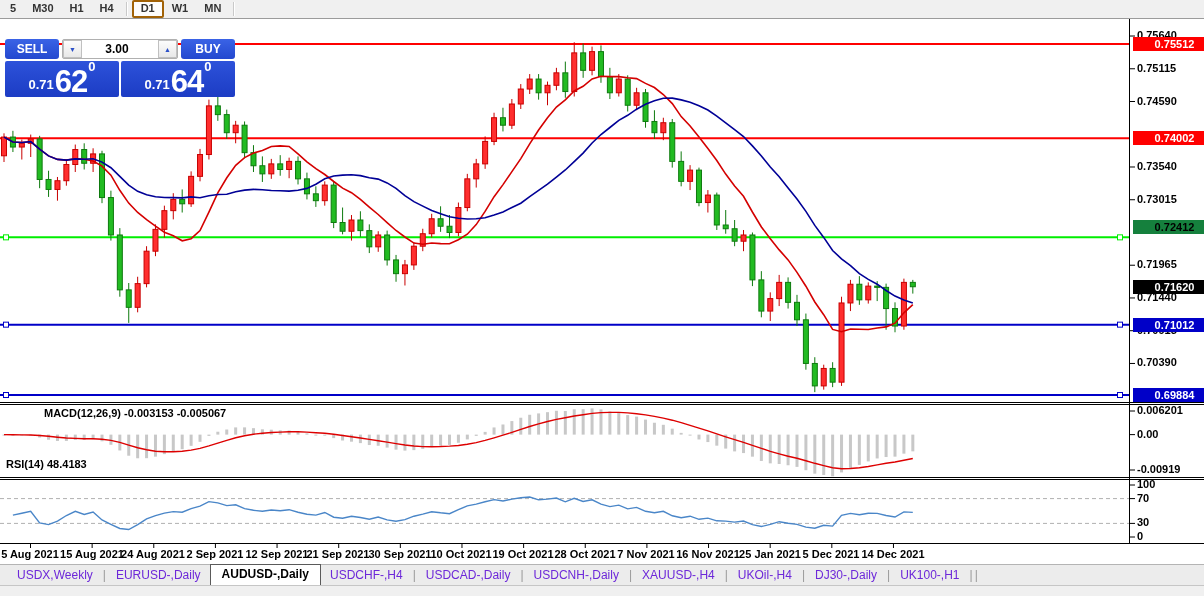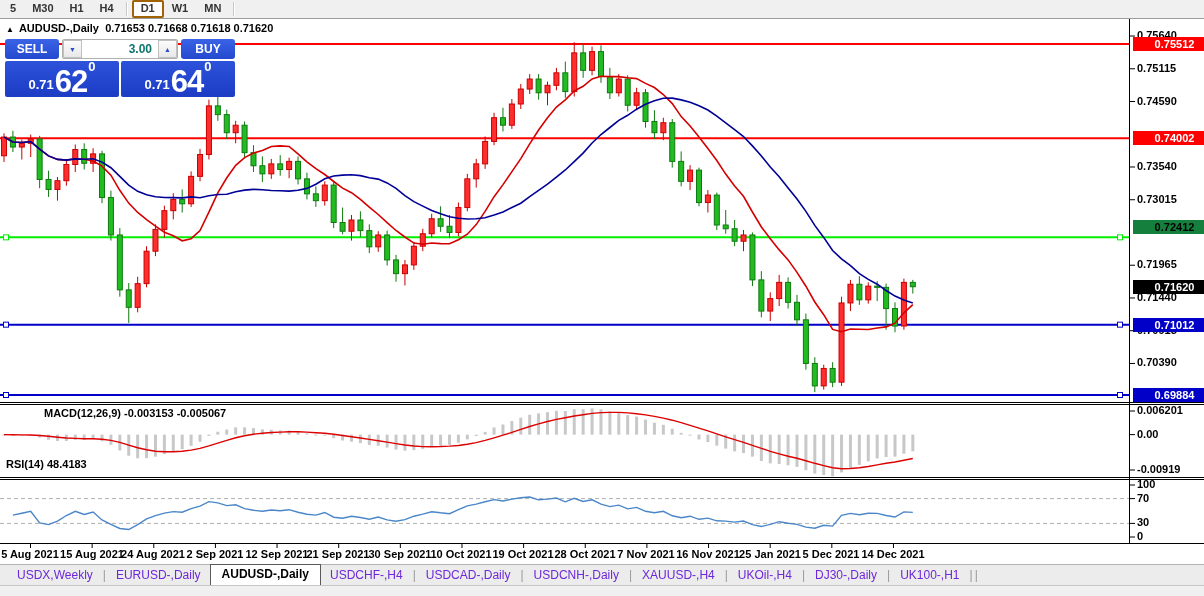--- a/index.html
+++ b/index.html
@@ -29,21 +29,21 @@
   .dlabel{position:absolute;z-index:10;font-size:11px;font-weight:600;color:#000;transform:translateX(-50%);white-space:nowrap;}
 
   
   #widget{position:absolute;left:5px;top:39px;width:230px;z-index:20;}
   #widget .row1{display:flex;height:20px;}
   .trade-btn{width:54px;background:linear-gradient(#3a63e6,#2348cf);color:#fff;font-size:12px;font-weight:700;
              text-align:center;line-height:20px;border-radius:3px;cursor:pointer;}
   #vol-group{flex:1;display:flex;margin:0 3px;border:1px solid #b0b0b0;background:#fff;border-radius:2px;}
   .spin-btn{width:17px;background:linear-gradient(#fcfcfc,#e8e8e8);border:1px solid #c0c0c0;
             font-size:7px;color:#2b50c8;text-align:center;line-height:18px;cursor:pointer;}
-  #vol-field{flex:1;font-size:12px;font-weight:600;color:#0f766e;text-align:right;padding:0 6px 0 0;line-height:18px;background:#fff;}
+  #vol-field{flex:1;font-size:12px;font-weight:600;color:#000000;text-align:center;padding:0 6px 0 0;line-height:18px;background:#fff;}
   #widget .row2{display:flex;margin-top:2px;height:36px;}
   .price-panel{flex:1;background:linear-gradient(#2d52da,#1c3cc4);color:#fff;display:flex;align-items:flex-end;
                justify-content:center;padding-bottom:2px;border-radius:2px;}
   .price-panel .small{font-size:13px;font-weight:700;margin-right:1px;line-height:20px;}
   .price-panel .big{font-size:31px;font-weight:700;line-height:26px;letter-spacing:-1px;}
   .price-panel .sup{font-size:13px;font-weight:700;align-self:flex-start;line-height:12px;margin-left:1px;}
   .price-panel.left{margin-right:2px;}
 
   
   #tabbar{position:absolute;left:0;top:564px;width:1204px;height:20px;background:#ececec;
@@ -433,23 +433,20 @@
       <div class="tf-btn">M30</div>
       <div class="tf-btn">H1</div>
       <div class="tf-btn">H4</div>
       <div class="tf-sep"></div>
       <div class="tf-btn active">D1</div>
       <div class="tf-btn">W1</div>
       <div class="tf-btn">MN</div>
       <div class="tf-sep"></div>
     </div>
 
-  <div id="title-row">
-    <span class="tri">▲</span><span>AUDUSD-,Daily</span>&nbsp;&nbsp;<span>0.71653 0.71668 0.71618 0.71620</span>
-  </div>
 
   <div id="widget">
     <div class="row1">
       <div class="trade-btn">SELL</div>
       <div id="vol-group">
         <div class="spin-btn">▼</div>
         <div id="vol-field">3.00</div>
         <div class="spin-btn">▲</div>
       </div>
       <div class="trade-btn">BUY</div>

